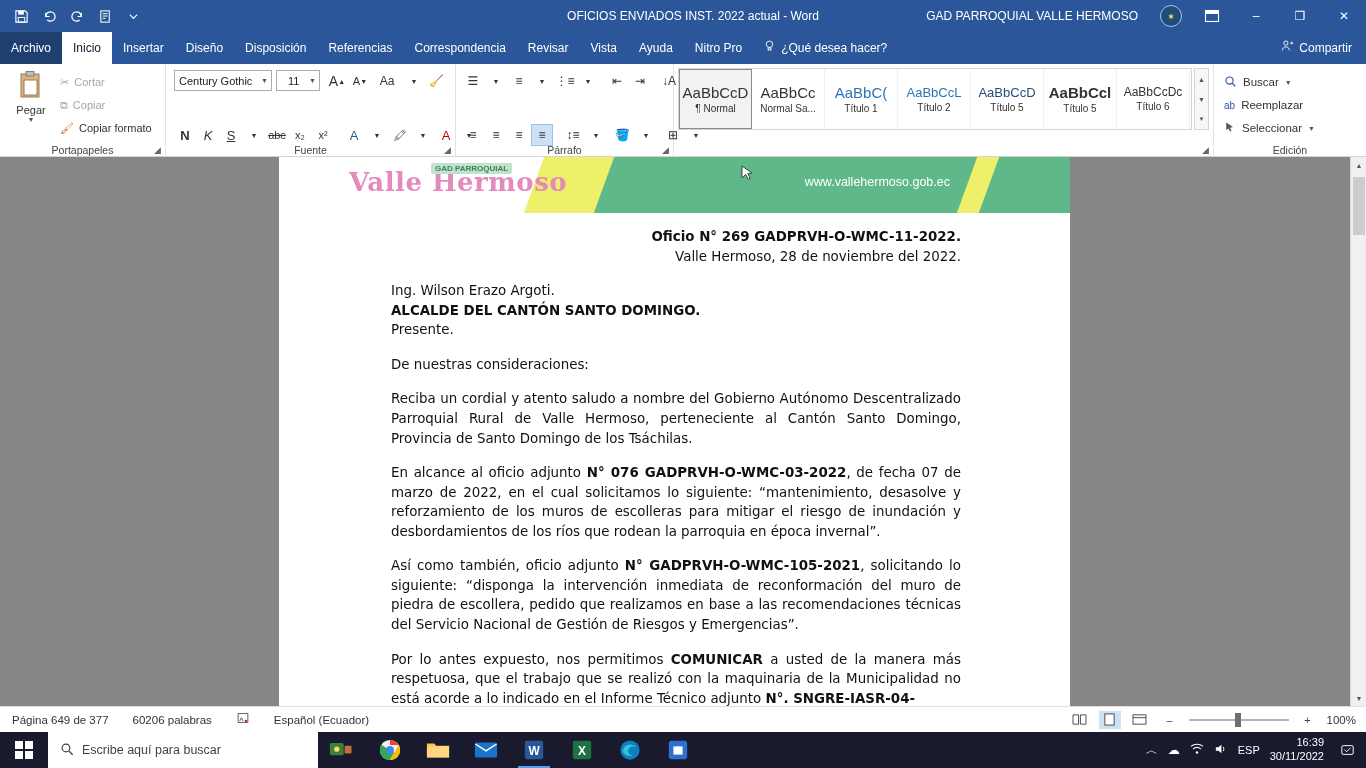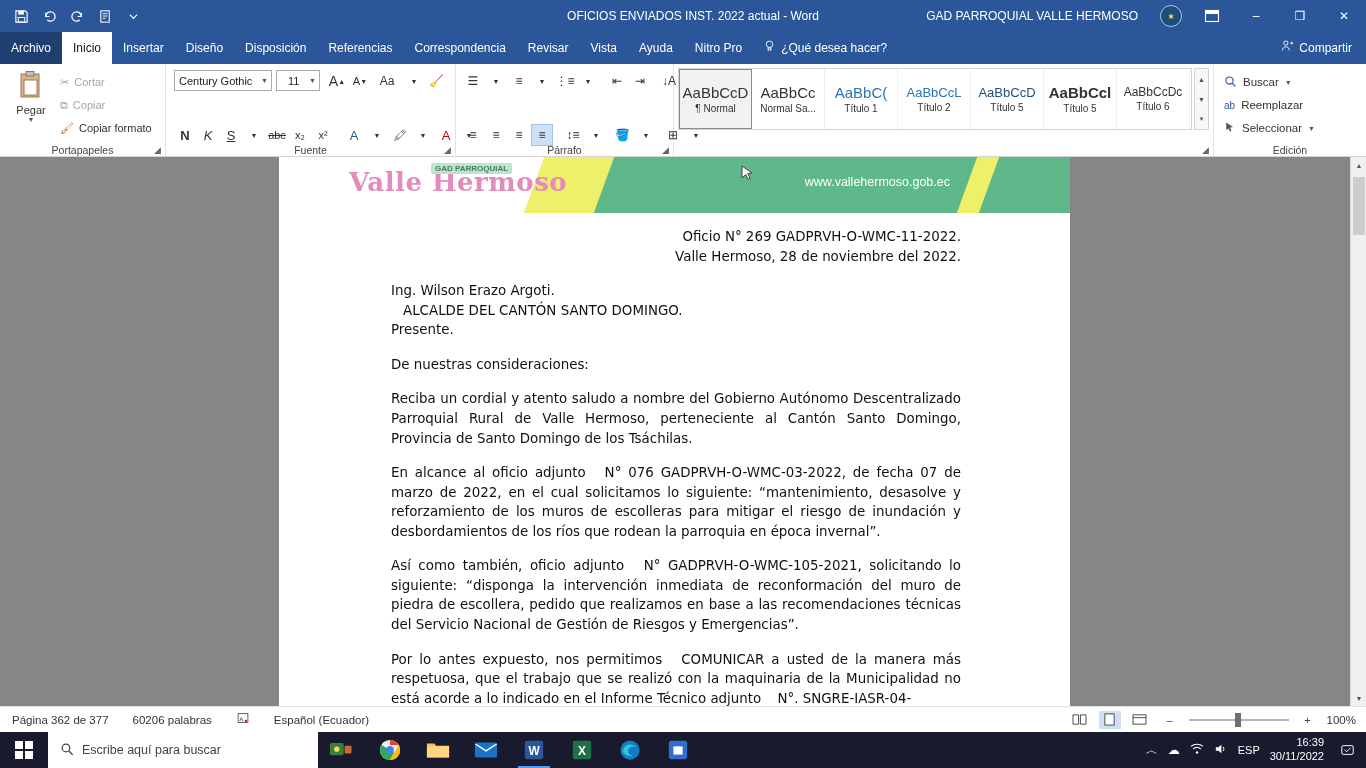--- a/index.html
+++ b/index.html
@@ -188,21 +188,21 @@
   }
   .mouse-cursor { position:absolute; left:462px; top:8px; }
 
   .body-text {
     position:absolute; left:112px; top:70px; width:570px;
     font-family:"Century Gothic","DejaVu Sans", sans-serif;
     font-size:13.4px; color:#111; line-height:1.46;
   }
   .right { text-align:right; }
   .just { text-align:justify; }
-  .b { font-weight:normal;margin-left:12px; }
+  .b { font-weight:bold; }
   .blk { margin-bottom:15px; }
   .tight { margin-bottom:0; }
 
   
   .vscroll {
     position:absolute; top:157px; right:0; width:16px; height:549px;
     background:#f0f0f0; border-left:1px solid #d6d6d6;
   }
   .vs-arrow {
     position:absolute; left:0; width:16px; height:16px; background:#f0f0f0;
@@ -551,21 +551,21 @@
     </div>
   </div>
 
   <div class="vscroll">
     <div class="vs-arrow" style="top:0;">▲</div>
     <div class="vs-thumb"></div>
     <div class="vs-arrow" style="bottom:0;">▼</div>
   </div>
 
   <div class="statusbar">
-    <div class="sb-item">Página 362 de 377</div>
+    <div class="sb-item">Página 649 de 377</div>
     <div class="sb-item">60206 palabras</div>
     <div class="sb-item">
       <svg width="14" height="13" viewBox="0 0 16 16">
           <rect x="2" y="2" width="12" height="11" fill="none" stroke="#444" stroke-width="1"></rect>
           <path d="M4 11l2-4 2 4" stroke="#444" stroke-width="1" fill="none"></path>
           <circle cx="11.5" cy="11" r="1.4" fill="#c00"></circle>
         </svg>
     </div>
     <div class="sb-item">Español (Ecuador)</div>
     <div class="sb-right">

